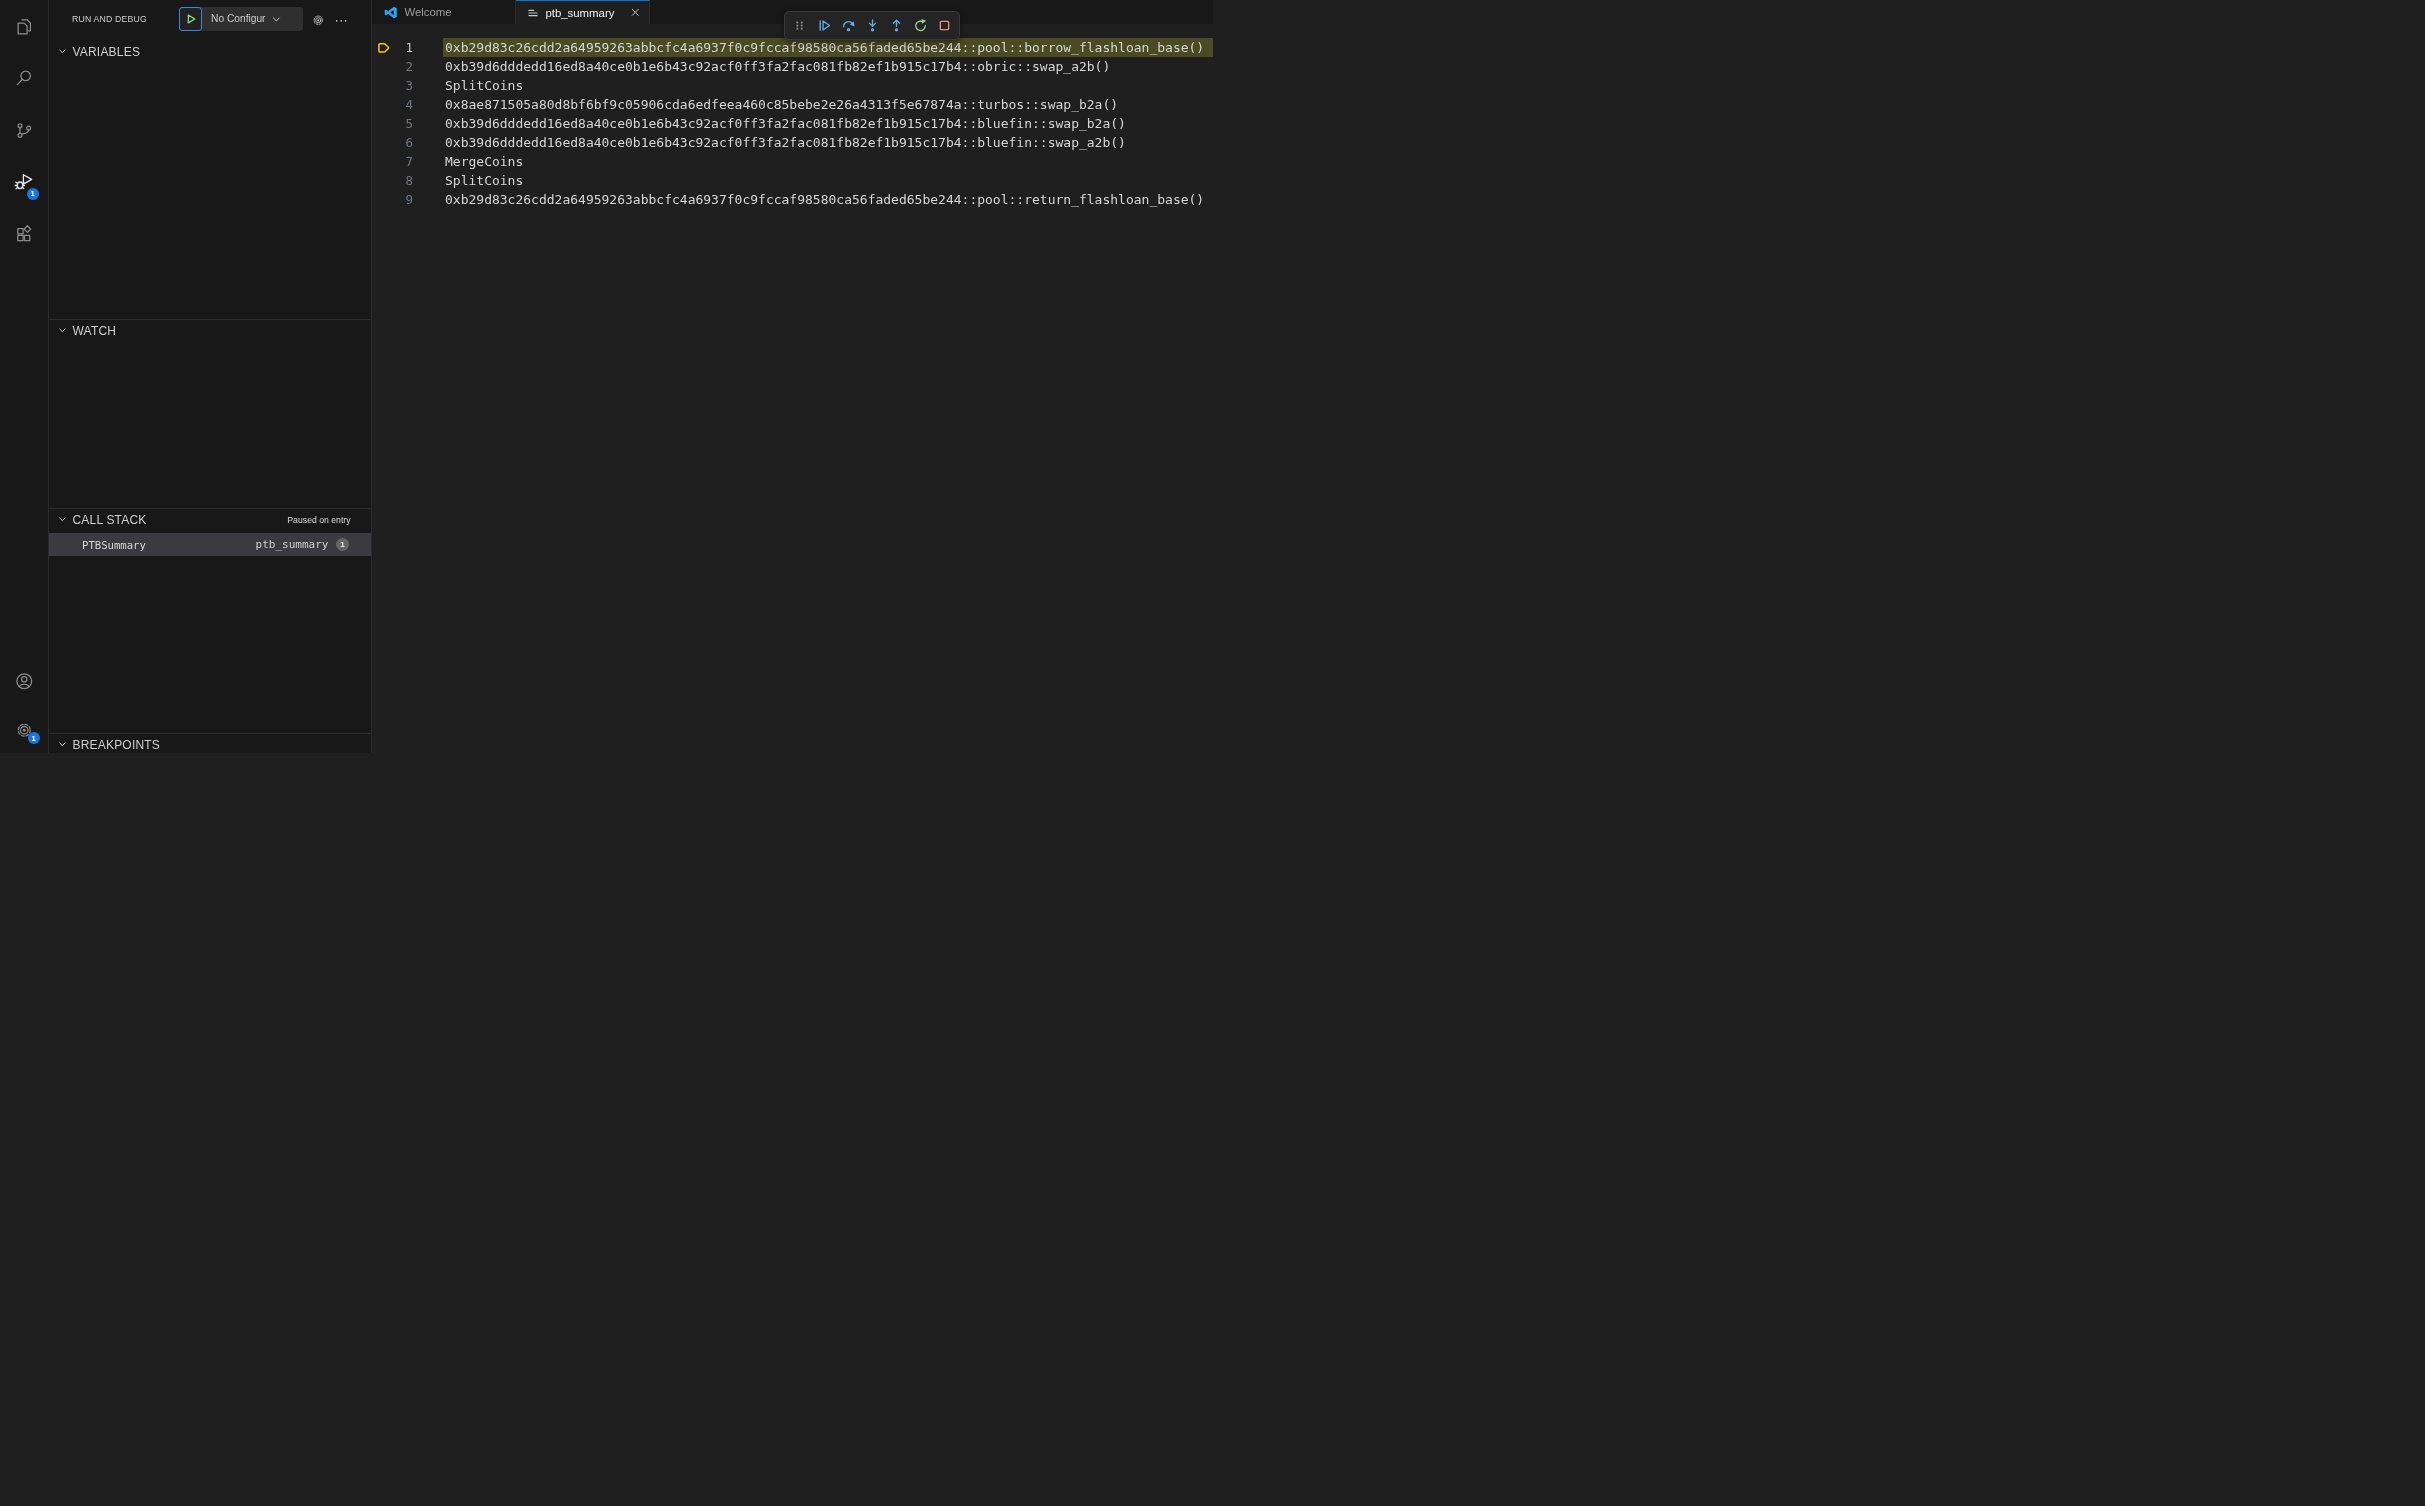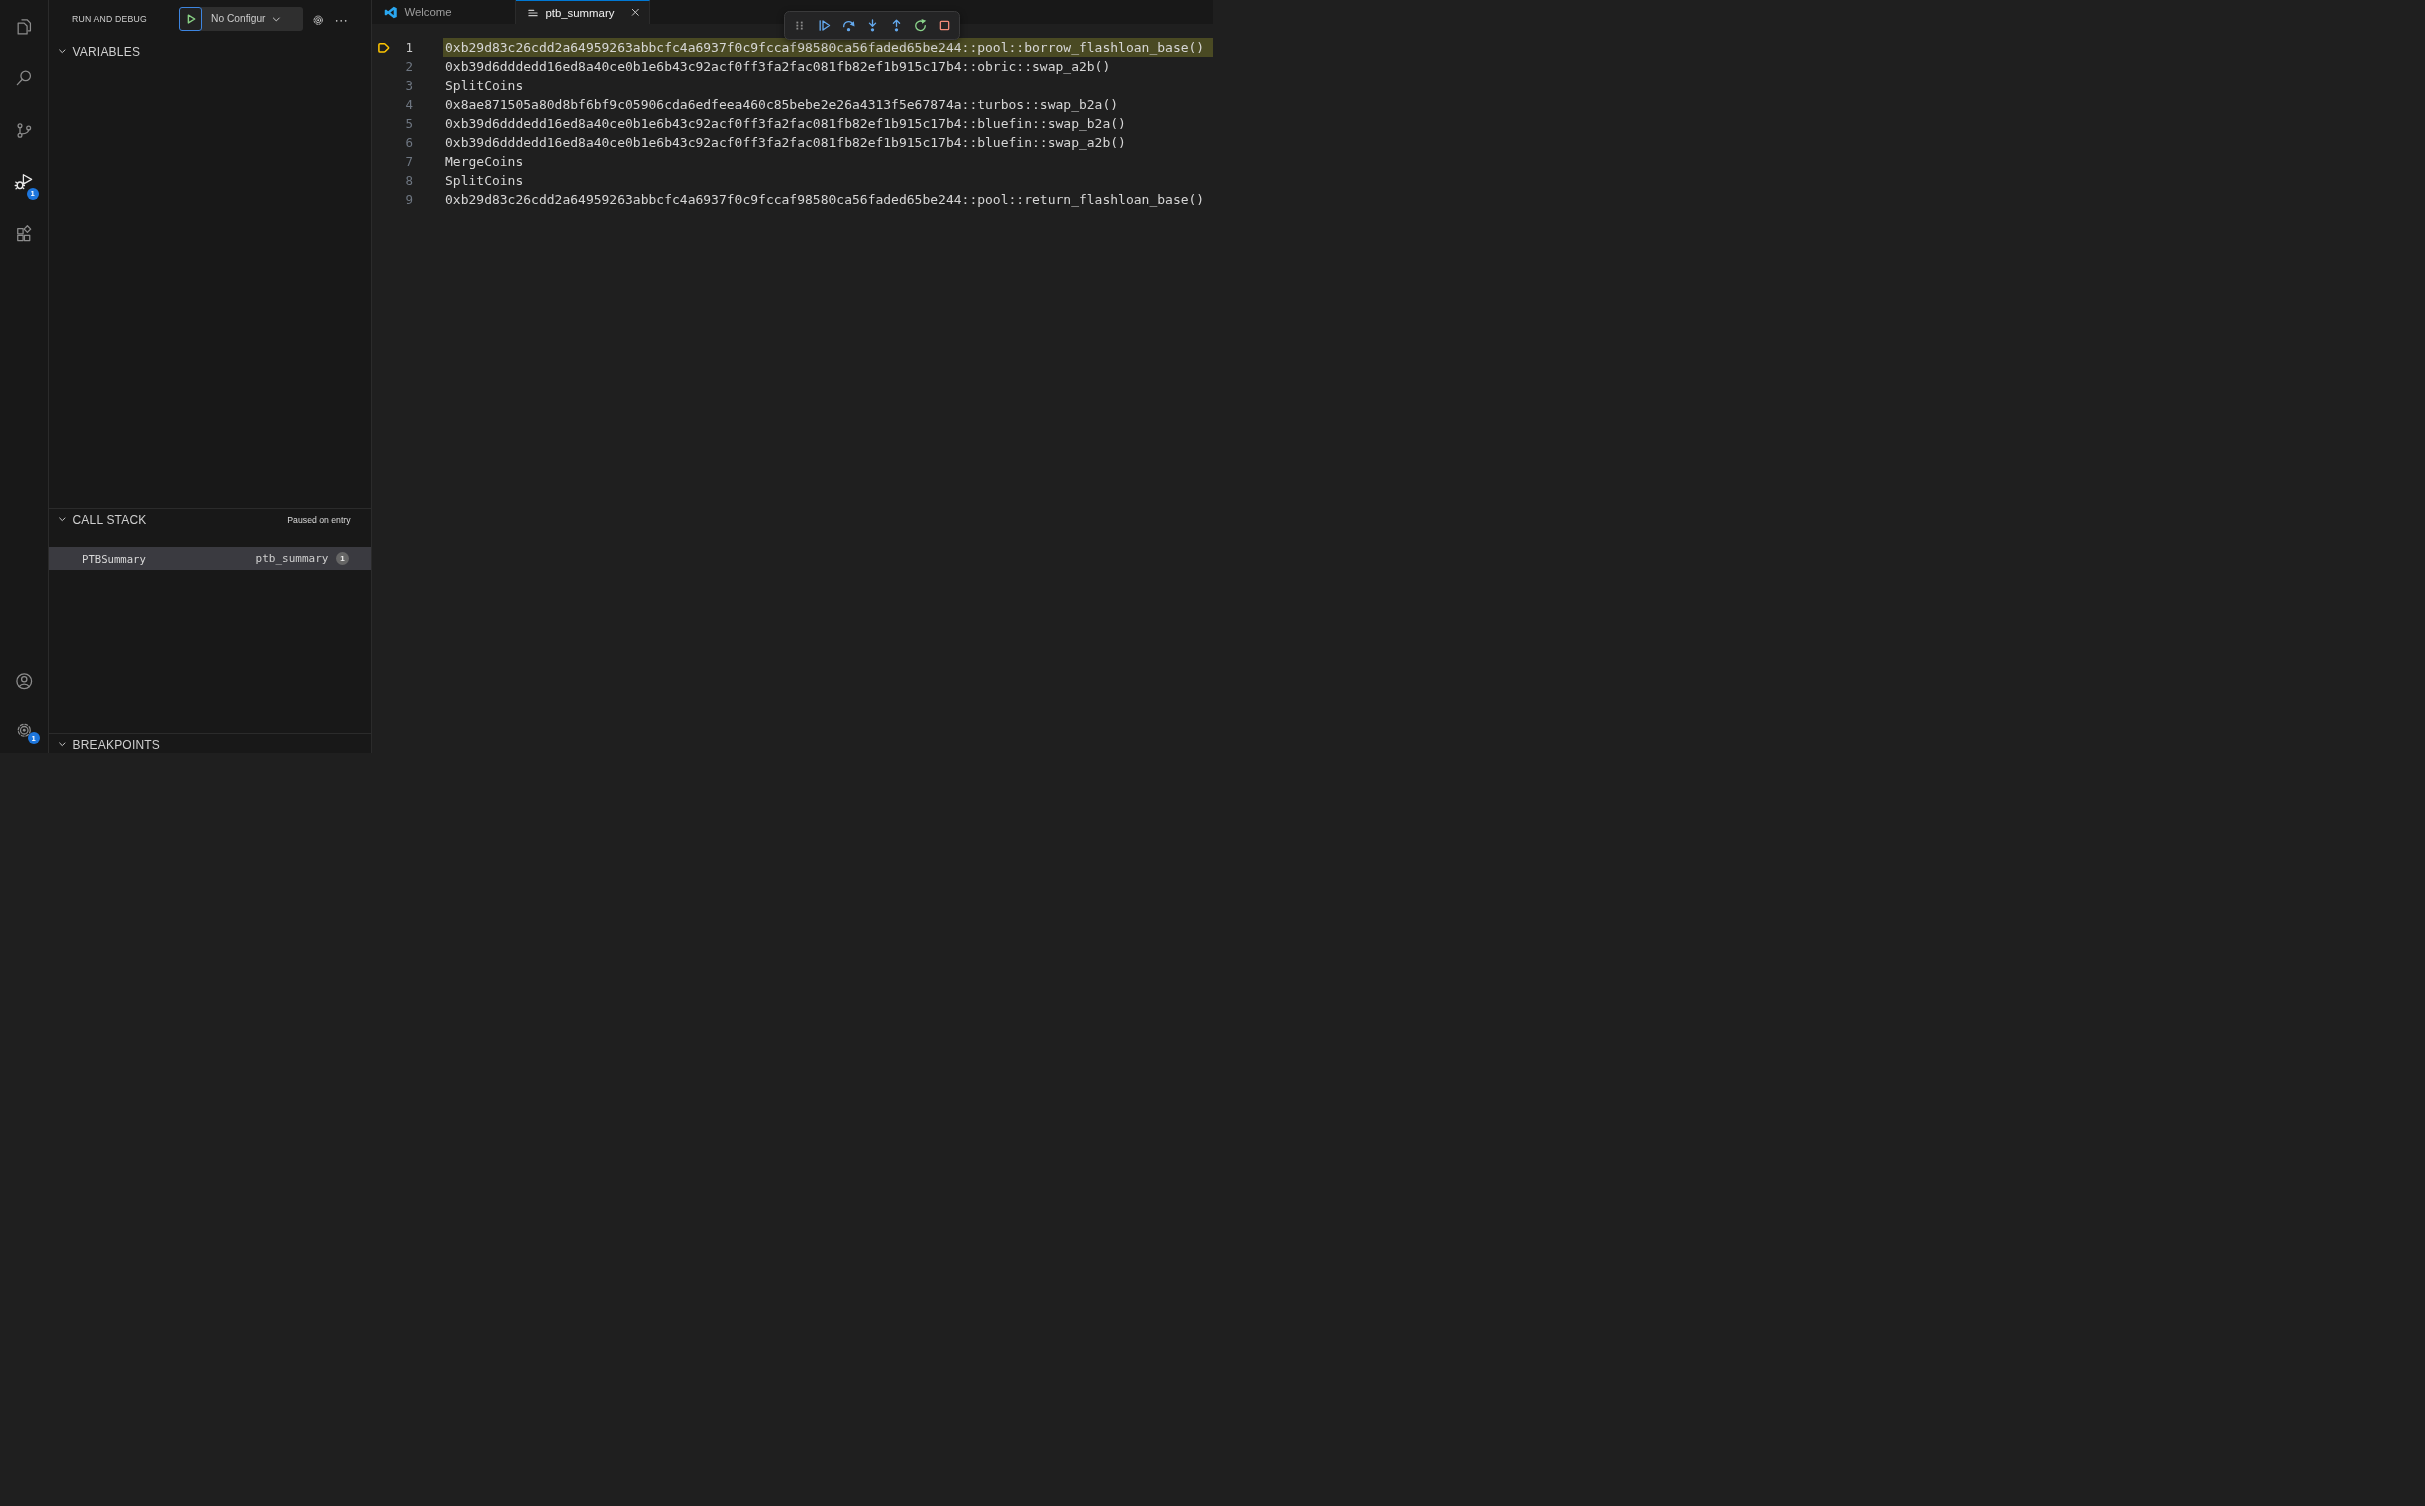--- a/index.html
+++ b/index.html
@@ -54,21 +54,21 @@
   .hdr-more{left:285px}
 
   .section{position:absolute;left:0;width:100%}
   .sec-variables{top:41px;height:278px}
   .sec-watch{top:319px;height:193px;border-top:0.8px solid var(--border)}
   .sec-callstack{top:508px;height:221px;border-top:0.8px solid var(--border)}
   .sec-breakpoints{top:733px;height:20.5px;border-top:0.8px solid var(--border)}
   .sec-header{height:20px;display:flex;align-items:center;padding:1.5px 9px 0 7.6px;gap:5.3px;cursor:pointer}
   .sec-label{font-size:12px;font-weight:400;letter-spacing:0.2px;color:#cfcfcf;white-space:nowrap}
   .sec-status{margin-left:auto;padding-right:11.4px;font-size:8.7px;font-weight:400;color:#dadada;white-space:nowrap}
-  .frame-row{margin-top:18px;height:23px;background:var(--row-selected);display:flex;align-items:center;
+  .frame-row{margin-top:4px;height:23px;background:var(--row-selected);display:flex;align-items:center;
     padding:0 22px 0 33px;font-family:"DejaVu Sans Mono","Liberation Mono",monospace;cursor:pointer}
   .frame-name{font-size:10.6px;color:#d9d9d9}
   .frame-source{margin-left:auto;font-size:11px;color:#cfcfcf}
   .frame-badge{width:13px;height:13px;border-radius:50%;background:var(--badge-gray);color:#efefef;
     font-size:8px;font-weight:700;display:flex;align-items:center;justify-content:center;margin-left:7.6px;
     font-family:"Liberation Sans",sans-serif}
 
   
   .main{position:absolute;left:372px;top:0;right:0;height:100%}
   .tab-bar{height:24px;background:var(--panel-bg);display:flex}
@@ -209,20 +209,30 @@
     <div class="sec-header">
       <span>
         <svg width="10.6" height="10.6" viewBox="0 0 16 16">
             <path class="ic ic-light" d="M4 6 L8 10 L12 6"></path>
           </svg>
       </span>
       <span class="sec-label">VARIABLES</span>
     </div>
   </div>
 
+  <div class="section sec-watch">
+    <div class="sec-header">
+      <span>
+        <svg width="10.6" height="10.6" viewBox="0 0 16 16">
+            <path class="ic ic-light" d="M4 6 L8 10 L12 6"></path>
+          </svg>
+      </span>
+      <span class="sec-label">WATCH</span>
+    </div>
+  </div>
 
   <div class="section sec-callstack">
     <div class="sec-header">
       <span>
         <svg width="10.6" height="10.6" viewBox="0 0 16 16">
             <path class="ic ic-light" d="M4 6 L8 10 L12 6"></path>
           </svg>
       </span>
       <span class="sec-label">CALL STACK</span>
       <span class="sec-status">Paused on entry</span>

